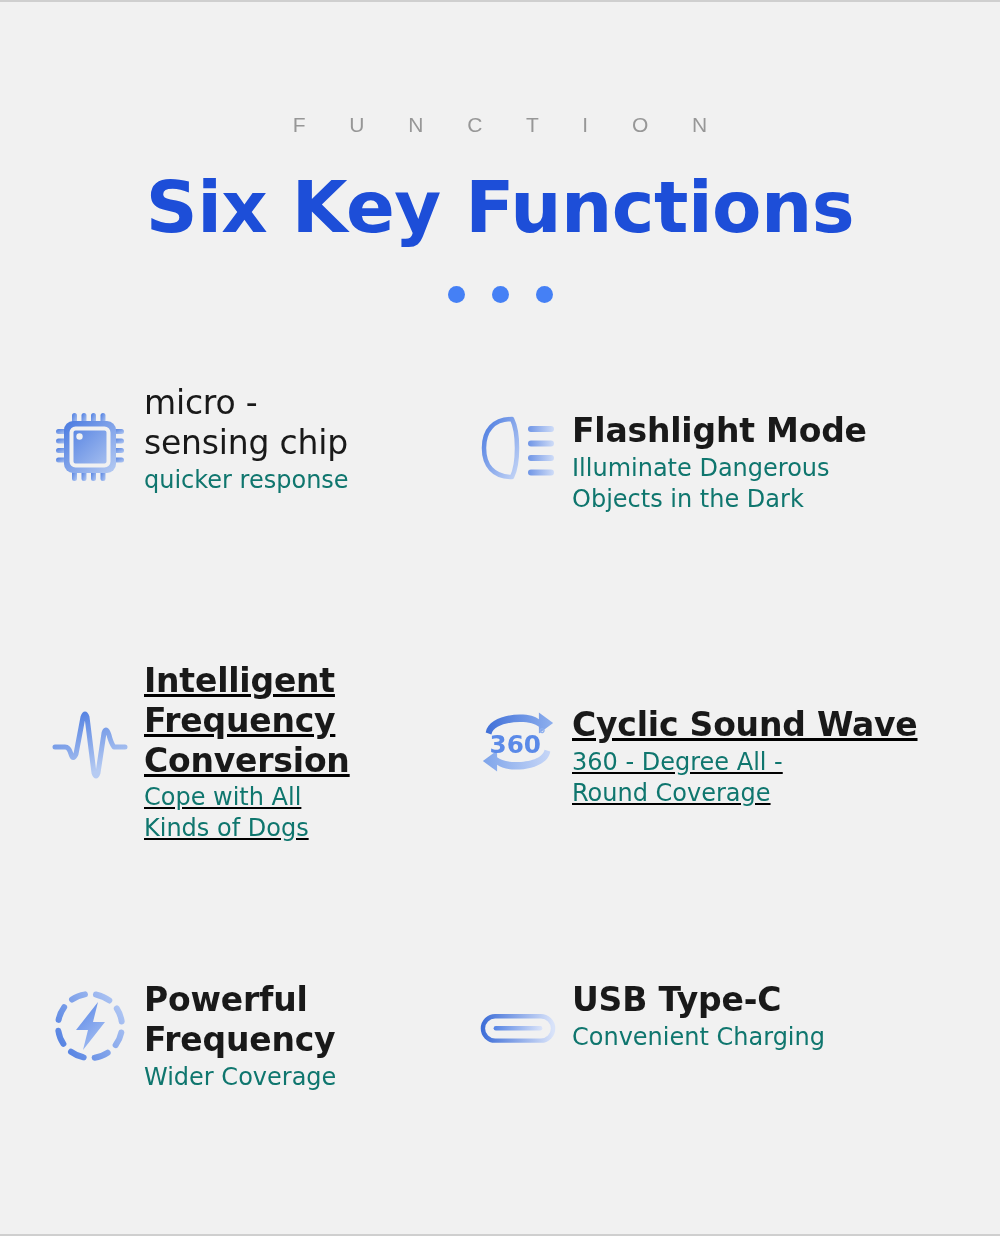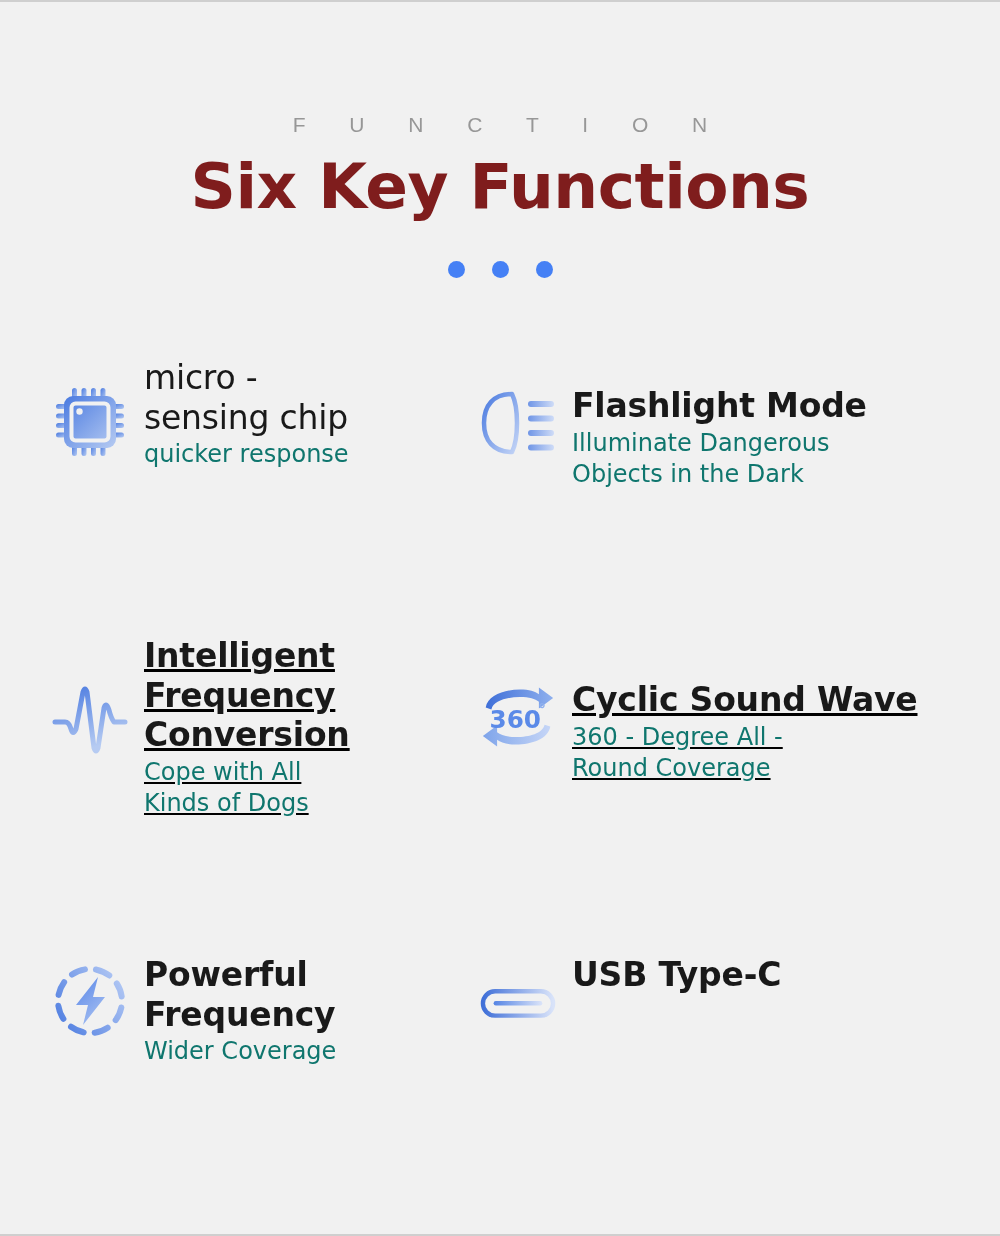--- a/index.html
+++ b/index.html
@@ -32,25 +32,25 @@
     font-family: "Liberation Sans", sans-serif;
     font-size: 21px;
     letter-spacing: 19px;
     color: #979797;
     font-weight: 400;
     text-indent: 19px;
     line-height: 1;
   }
   .title {
     font-family: "DejaVu Sans", sans-serif;
-    font-size: 63px;
+    font-size: 72px;
     font-weight: 700;
-    color: #7f1d1d;
+    color: #1d4ed8;
     letter-spacing: -0.5px;
-    margin-top: 20px;
+    margin-top: 36px;
     line-height: 1.02;
   }
   .dots {
     margin-top: 42px;
     display: flex;
     justify-content: center;
     gap: 27px;
   }
   .dot {
     width: 17px;
@@ -314,17 +314,18 @@
               <stop offset="0" stop-color="#5584e4"></stop>
               <stop offset="1" stop-color="#dbe4f9"></stop>
             </linearGradient>
           </defs>
           <rect x="3" y="8" width="72" height="25" rx="12.5" fill="none" stroke="url(#gUsb)" stroke-width="4.5"></rect>
           <rect x="14" y="18" width="50" height="4.5" rx="2.25" fill="url(#gUsbIn)"></rect>
         </svg>
       </div>
       <div class="text-col">
         <div class="f-title">USB Type-C</div>
+        <div class="f-sub">Convenient Charging</div>
       </div>
     </div>
 
   </div>
 </div>
 
 </body></html>

